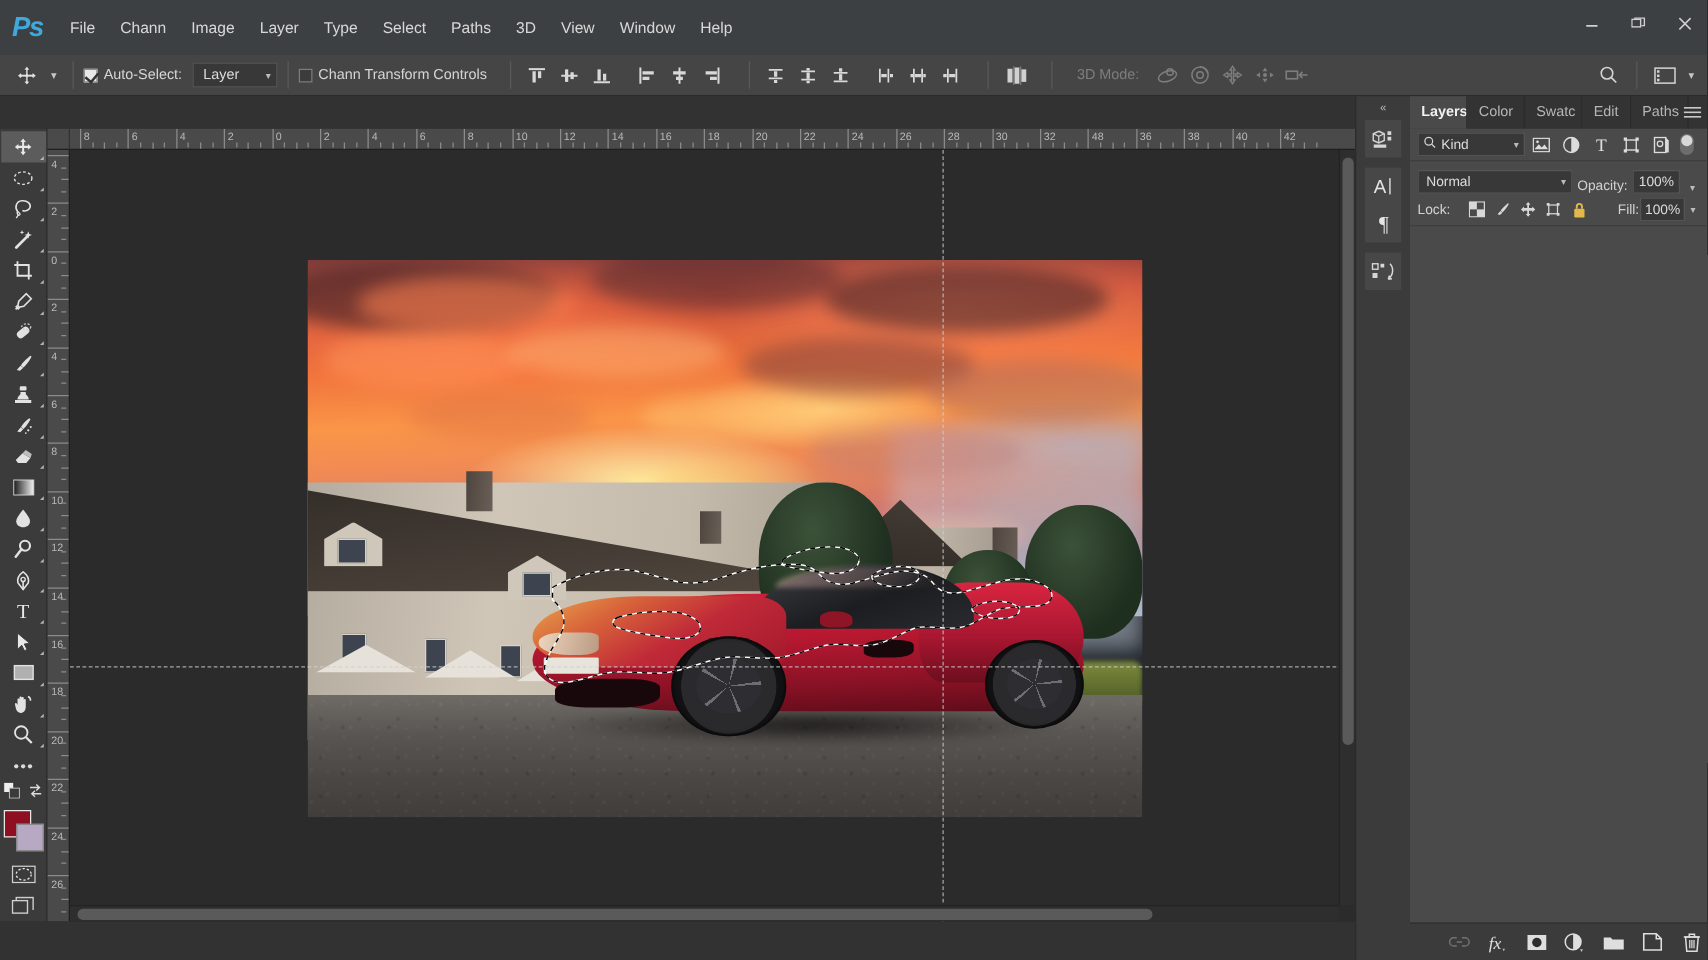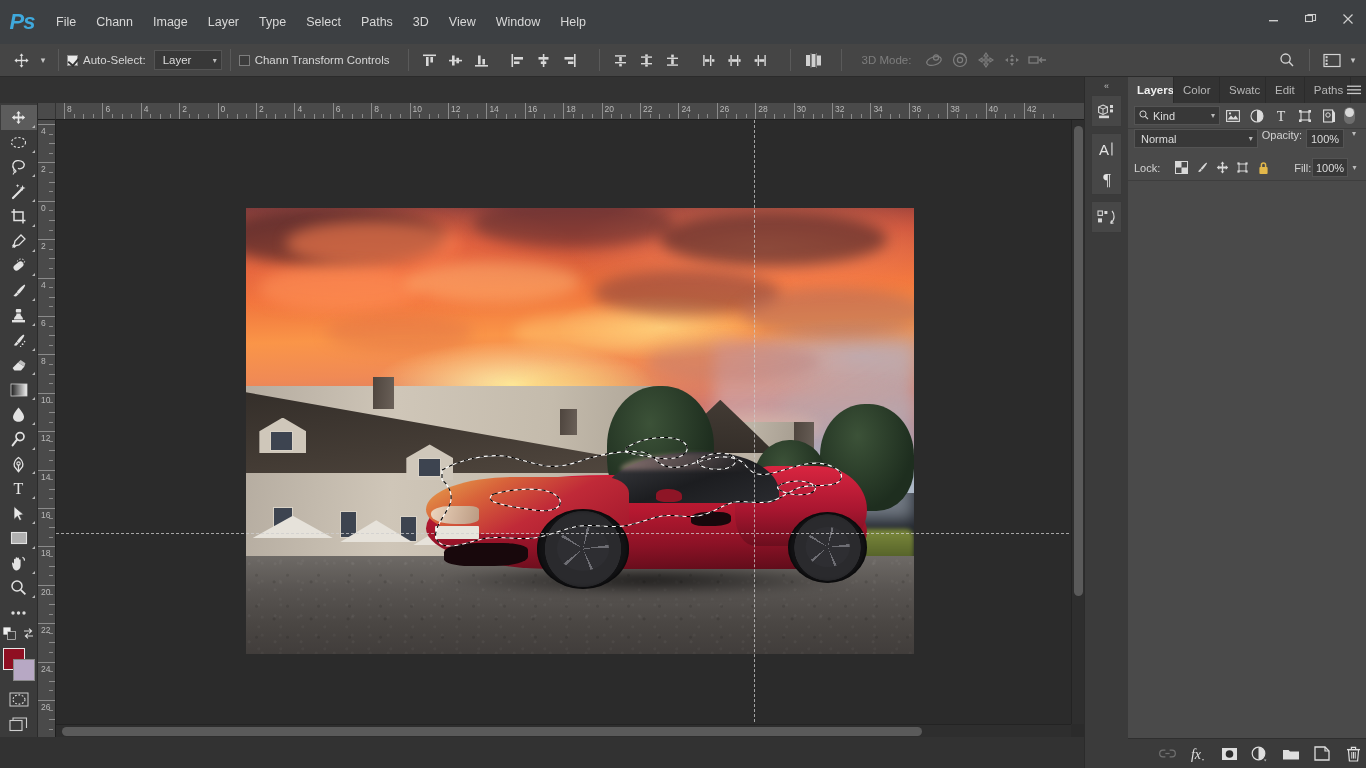--- a/index.html
+++ b/index.html
@@ -454,21 +454,21 @@
   }
   .toggle-pill {
     width: 11px; height: 17px; border-radius: 6px; background: #6d6d6d;
     position: relative; margin-left: 2px;
   }
   .toggle-pill::after {
     content: ""; position: absolute; left: 1px; top: 1px;
     width: 9px; height: 9px; border-radius: 50%; background: #d8d8d8;
   }
   .blend-row {
-    height: 26px; display: flex; align-items: flex-start; padding: 0 6px; gap: 4px;
+    height: 26px; display: flex; align-items: flex-end; padding: 0 6px; gap: 4px;
   }
   .blend-select {
     width: 124px; height: 19px; background: #383838; border: 1px solid #545454;
     display: flex; align-items: center; justify-content: space-between;
     padding: 0 4px 0 6px; font-size: 11px; color: #dcdcdc;
   }
   .sm-lbl { font-size: 11px; color: #d2d2d2; }
   .num-field {
     width: 38px; height: 19px; background: #383838; border: 1px solid #545454;
     display: flex; align-items: center; justify-content: center;
@@ -1027,21 +1027,21 @@
         <div class="rh-lbl" style="left: 737.6px;">30</div>
         <div class="rh-tick" style="left: 747.2px; height: 4px; top: 11px;"></div>
         <div class="rh-tick" style="left: 756.8px; height: 6px; top: 11px;"></div>
         <div class="rh-tick" style="left: 766.4px; height: 4px; top: 11px;"></div>
         <div class="rh-tick" style="left: 776px; height: 16px;"></div>
         <div class="rh-lbl" style="left: 776px;">32</div>
         <div class="rh-tick" style="left: 785.6px; height: 4px; top: 11px;"></div>
         <div class="rh-tick" style="left: 795.2px; height: 6px; top: 11px;"></div>
         <div class="rh-tick" style="left: 804.8px; height: 4px; top: 11px;"></div>
         <div class="rh-tick" style="left: 814.4px; height: 16px;"></div>
-        <div class="rh-lbl" style="left: 814.4px;">34</div>
+        <div class="rh-lbl" style="left: 814.4px;">48</div>
         <div class="rh-tick" style="left: 824px; height: 4px; top: 11px;"></div>
         <div class="rh-tick" style="left: 833.6px; height: 6px; top: 11px;"></div>
         <div class="rh-tick" style="left: 843.2px; height: 4px; top: 11px;"></div>
         <div class="rh-tick" style="left: 852.8px; height: 16px;"></div>
         <div class="rh-lbl" style="left: 852.8px;">36</div>
         <div class="rh-tick" style="left: 862.4px; height: 4px; top: 11px;"></div>
         <div class="rh-tick" style="left: 872px; height: 6px; top: 11px;"></div>
         <div class="rh-tick" style="left: 881.6px; height: 4px; top: 11px;"></div>
         <div class="rh-tick" style="left: 891.2px; height: 16px;"></div>
         <div class="rh-lbl" style="left: 891.2px;">38</div>

